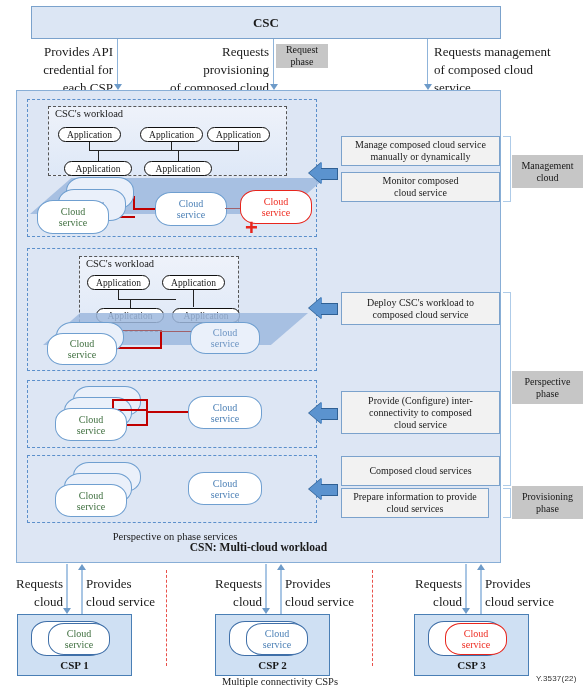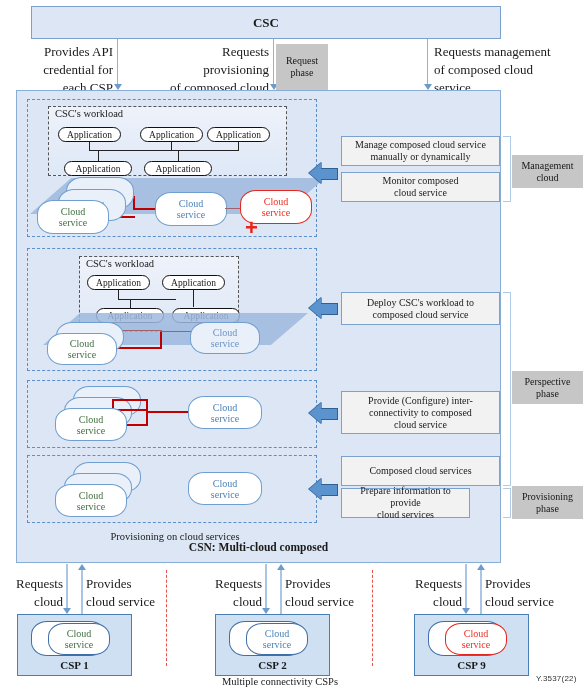--- a/index.html
+++ b/index.html
@@ -152,21 +152,21 @@
 each CSP</div>
 
 <div class="abs flow-label r" style="left:155px;top:43px;width:114px;white-space:pre-line;">Requests provisioning
 of composed cloud
 service</div>
 
 <div class="abs flow-label l" style="left:434px;top:43px;width:140px;white-space:pre-line;">Requests management
 of composed cloud
 service</div>
 
-<div class="abs phase-chip ctr" style="left:276px;top:44px;width:52px;height:46px;white-space:pre-line;">Request
+<div class="abs phase-chip ctr" style="left:276px;top:44px;width:52px;height:24px;white-space:pre-line;">Request
 phase</div>
 
 <div class="abs csn-box"></div>
 
 <div class="abs dashsec" style="left:27px;top:99px;width:290px;height:138px;"></div>
 <div class="abs dashsec" style="left:27px;top:248px;width:290px;height:123px;"></div>
 <div class="abs dashsec" style="left:27px;top:380px;width:290px;height:68px;"></div>
 <div class="abs dashsec" style="left:27px;top:455px;width:290px;height:68px;"></div>
 
 <div class="abs workload" style="left:48px;top:106px;width:239px;height:70px;"></div>
@@ -296,47 +296,47 @@
 <div class="abs cloud ctr" style="left:188px;top:472px;width:74px;height:33px;flex-direction:column;">
   <span class="two">Cloud</span>
   <span class="two">service</span>
 </div>
 
 <div class="abs fatarrow" style="left:309px;top:478px;width:29px;height:22px;">
   <span class="head"></span>
   <span class="shaft"></span>
 </div>
 
-<div class="abs persp-label ctr" style="left:80px;top:528px;width:190px;height:16px;">Provisioning on cloud services</div>
+<div class="abs persp-label ctr" style="left:80px;top:528px;width:190px;height:16px;">Perspective on phase services</div>
 
 <div class="abs act-box ctr" style="left:341px;top:136px;width:159px;height:30px;white-space:pre-line;">Manage composed cloud service
 manually or dynamically</div>
 <div class="abs act-box ctr" style="left:341px;top:172px;width:159px;height:30px;white-space:pre-line;">Monitor composed
 cloud service</div>
 <div class="abs act-box ctr" style="left:341px;top:292px;width:159px;height:33px;white-space:pre-line;">Deploy CSC's workload to
 composed cloud service</div>
 <div class="abs act-box ctr" style="left:341px;top:391px;width:159px;height:43px;white-space:pre-line;">Provide (Configure) inter-
 connectivity to composed
 cloud service</div>
 <div class="abs act-box ctr" style="left:341px;top:456px;width:159px;height:30px;white-space:pre-line;">Composed cloud services</div>
-<div class="abs act-box ctr" style="left:341px;top:488px;width:129px;height:30px;white-space:pre-line;">Prepare information to provide
+<div class="abs act-box ctr" style="left:341px;top:488px;width:148px;height:30px;white-space:pre-line;">Prepare information to provide
 cloud services</div>
 
 <div class="abs bracket" style="left:503px;top:136px;width:8px;height:66px;"></div>
 <div class="abs bracket" style="left:503px;top:292px;width:8px;height:194px;"></div>
 <div class="abs bracket" style="left:503px;top:488px;width:8px;height:30px;"></div>
 
 <div class="abs phase-chip ctr" style="left:512px;top:155px;width:71px;height:33px;white-space:pre-line;">Management
 cloud</div>
 <div class="abs phase-chip ctr" style="left:512px;top:371px;width:71px;height:33px;white-space:pre-line;">Perspective
 phase</div>
 <div class="abs phase-chip ctr" style="left:512px;top:486px;width:71px;height:33px;white-space:pre-line;">Provisioning
 phase</div>
 
-<div class="abs csn-title ctr">CSN: Multi-cloud composed</div>
+<div class="abs csn-title ctr">CSN: Multi-cloud workload</div>
 
 <div class="abs vsep" style="left:166px;top:570px;height:96px;"></div>
 <div class="abs vsep" style="left:372px;top:570px;height:96px;"></div>
 
 <div class="abs vline-lt" style="left:66px;top:564px;height:46px;"></div>
 <div class="abs arrowhead-down" style="left:62.5px;top:608px;"></div>
 <div class="abs vline-lt" style="left:81px;top:570px;height:46px;"></div>
 <div class="abs arrowhead-up" style="left:77.5px;top:564px;"></div>
 <div class="abs flow-label r" style="left:0px;top:575px;width:63px;white-space:pre-line;">Requests
 cloud service</div>
@@ -376,17 +376,17 @@
   <span class="two">service</span>
 </div>
 <div class="abs csp-label ctr" style="left:215px;top:657px;width:115px;height:16px;">CSP 2</div>
 
 <div class="abs csp-box" style="left:414px;top:614px;width:115px;height:62px;"></div>
 <div class="abs csp-inner" style="left:428px;top:621px;width:75px;height:35px;"></div>
 <div class="abs cloud red ctr" style="left:445px;top:623px;width:62px;height:32px;flex-direction:column;">
   <span class="two">Cloud</span>
   <span class="two">service</span>
 </div>
-<div class="abs csp-label ctr" style="left:414px;top:657px;width:115px;height:16px;">CSP 9</div>
+<div class="abs csp-label ctr" style="left:414px;top:657px;width:115px;height:16px;">CSP 3</div>
 
 <div class="abs bottom-note ctr" style="left:190px;top:673px;width:180px;height:16px;">Multiple connectivity CSPs</div>
 
 <div class="abs figref" style="left:536px;top:674px;width:50px;">Y.3537(22)</div>
 
 </body></html>

